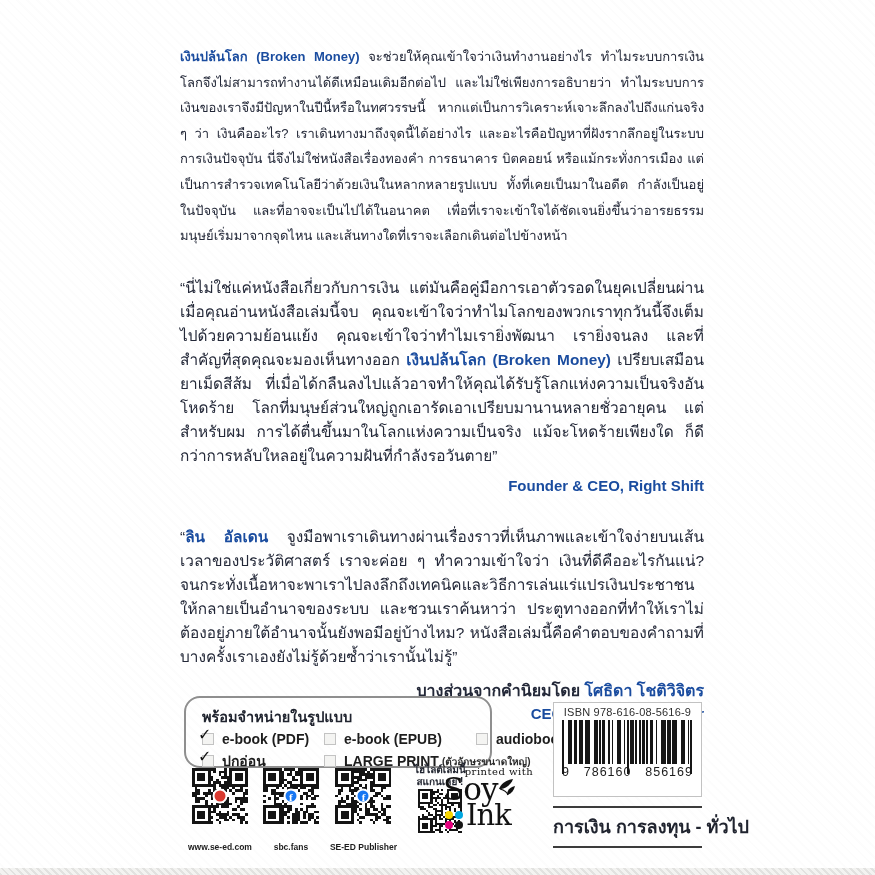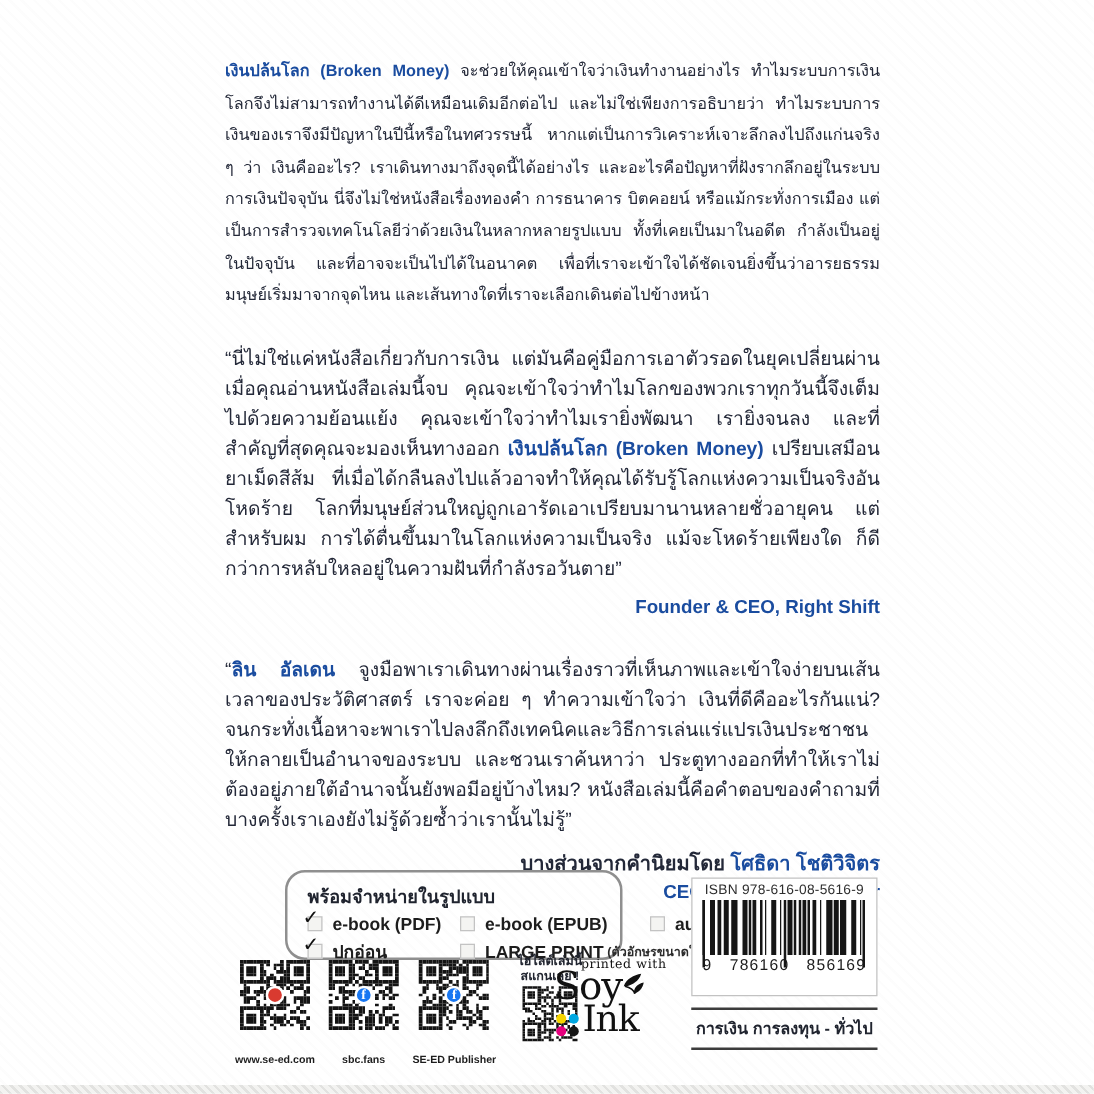--- a/index.html
+++ b/index.html
@@ -36,24 +36,23 @@
   }
   .hl { color:#1a4c9f; font-weight:bold; }
   .attriblock { margin-top:9px; text-align:right; }
   .attrib-line1 { font-size:16px; font-weight:600; color:#232838; }
   .attrib-name  { color:#1a4c9f; font-weight:bold; }
   .attrib-role  { font-size:15px; color:#1a4c9f; font-weight:bold; margin-top:2px; }
   .quote2 { margin-top:31px; }
 
   
   .formats-box{
-    position:absolute; left:184px; top:696px; width:270px; height:72px;
+    position:absolute; left:184px; top:696px; width:308px; height:72px;
     border:2px solid #8f8f8f; border-radius:16px;
     padding:7px 14px 6px 16px;
-    margin-left:44px;
   }
   .formats-title{ font-size:14.5px; font-weight:bold; color:#20242f; }
   .fmt-grid{ display:grid; grid-template-columns:122px 152px auto; row-gap:3px; margin-top:3px; }
   .fmt-item{ display:flex; align-items:center; font-size:14px; font-weight:600; color:#1d1d1d; white-space:nowrap; }
   .fmt-item .note{ font-size:10px; font-weight:600; color:#2a2a2a; margin-left:3px; }
   .cbx{ position:relative; width:12px; height:12px; border:1px solid #c3c3c3; background:#f4f4f2; margin-right:8px; flex:none; }
   .cbx .tick{
     position:absolute; left:-5px; top:-7px; font-size:16px; font-weight:bold; color:#111; line-height:1;
   }
   .span2{ grid-column:2 / span 2;align-items:center; }
@@ -71,21 +70,21 @@
   .bc-digits{
     font-size:12.5px; color:#1c1c1c; letter-spacing:1px; margin-top:1px;
     display:flex; justify-content:space-between; padding:0 2px; font-weight:500;
   }
   .price{ font-size:17px; font-weight:bold; color:#141414; text-align:right; padding-right:4px; margin-top:0px; }
 
   .category{
     position:absolute; left:553px; top:806px; width:149px;
     border-top:2px solid #3c3c3c; border-bottom:2px solid #3c3c3c;
     padding:4px 0 5px; text-align:center;
-    font-size:13px; font-weight:bold; color:#20242f; white-space:nowrap;
+    font-size:18px; font-weight:bold; color:#20242f; white-space:nowrap;
   }
 
   
   .qr-row{ position:absolute; left:188px; top:768px; display:flex; align-items:flex-start; }
   .qr-item{ display:flex; flex-direction:column; align-items:center; margin-right:11px; }
   .qr-grid{
     width:56px; height:56px; display:grid;
     grid-template-columns:repeat(21,1fr); grid-template-rows:repeat(21,1fr);
     background:#fff; position:relative;
   }

